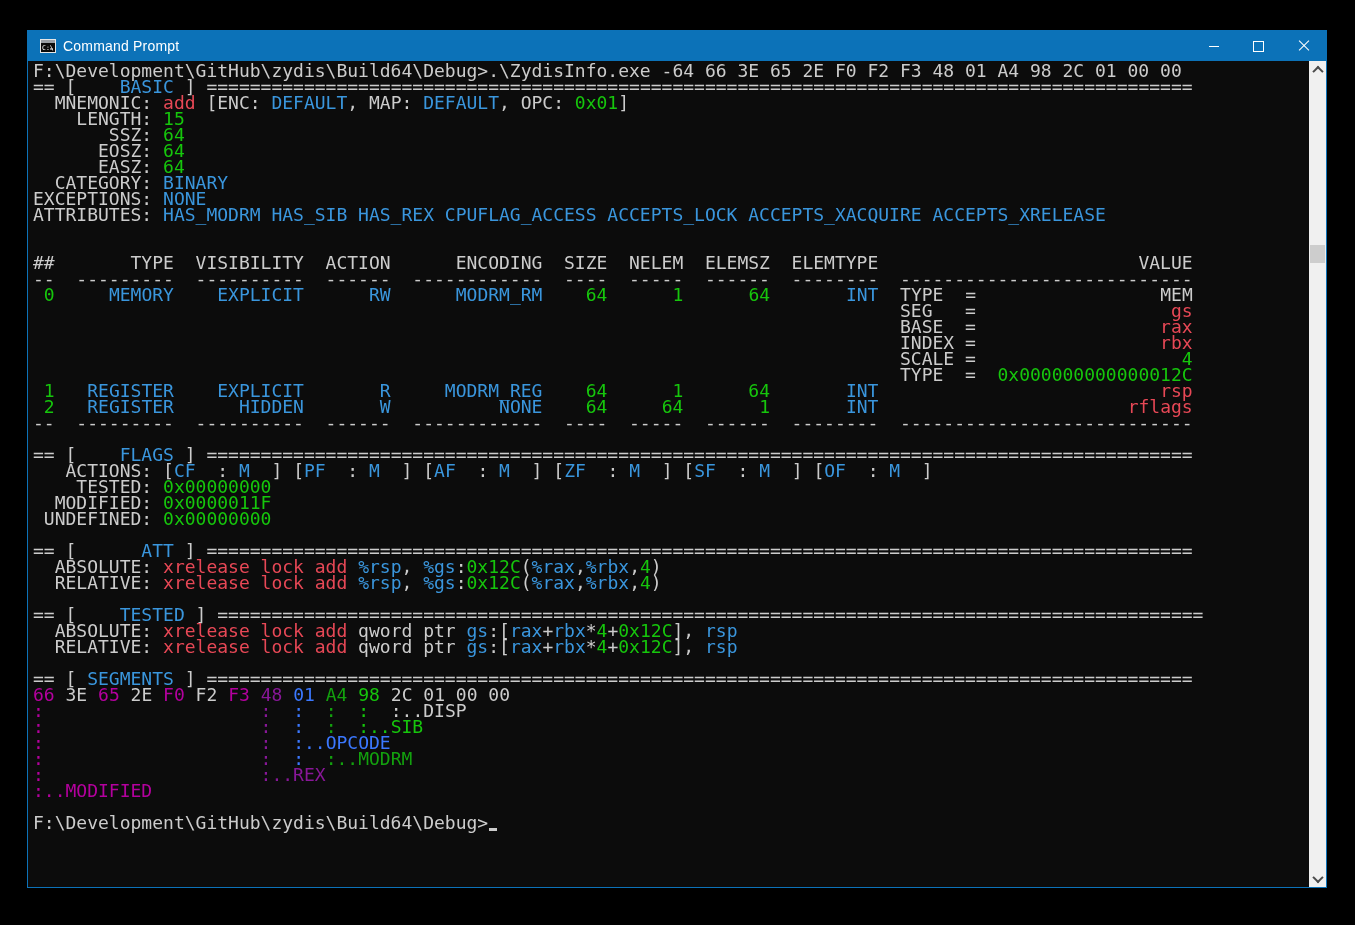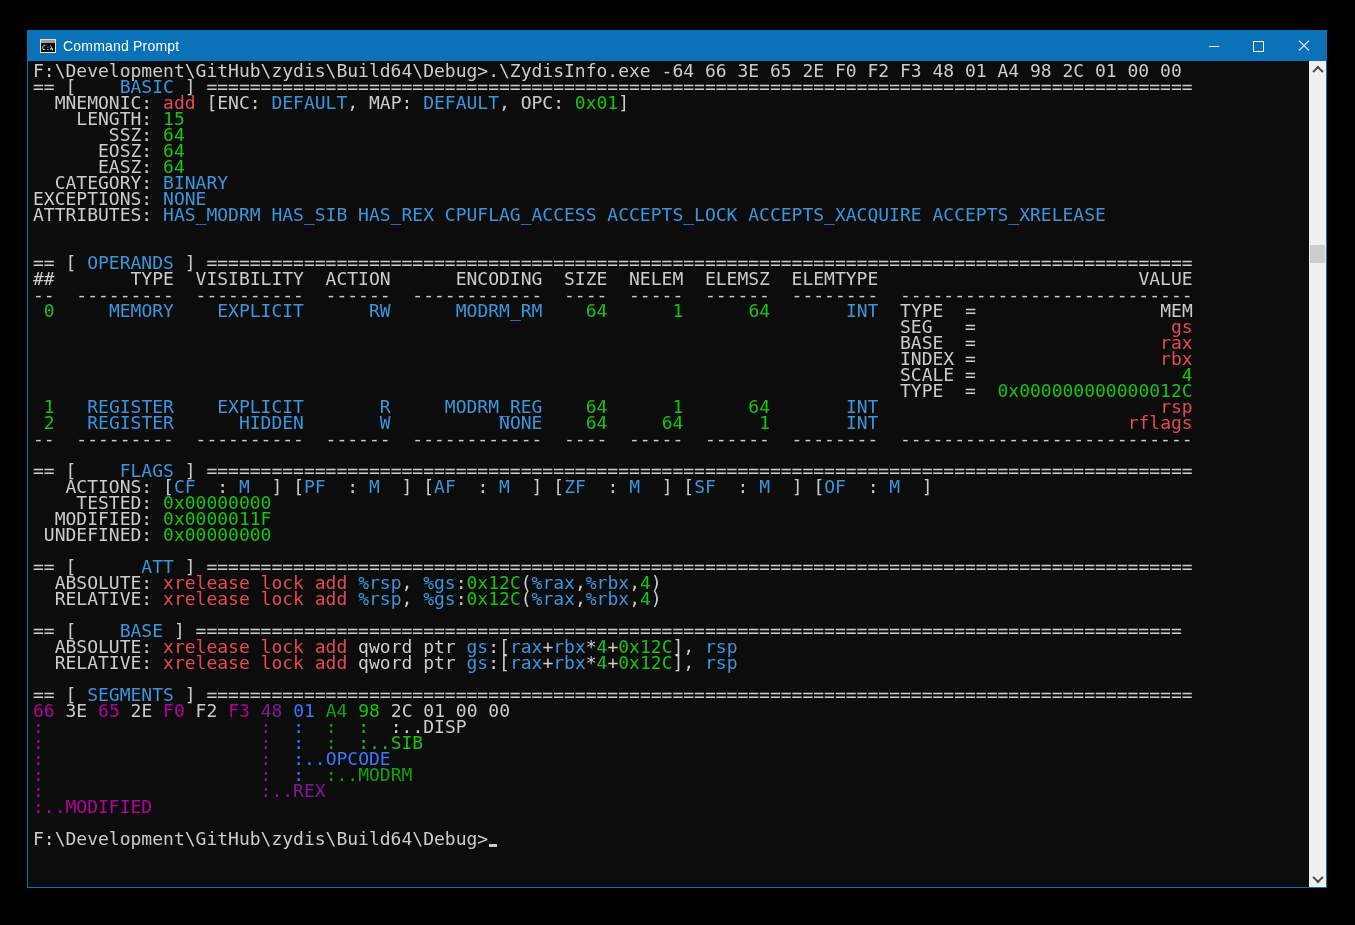--- a/index.html
+++ b/index.html
@@ -94,21 +94,20 @@
         <div class="line"><span class="seg-w">  MNEMONIC: </span><span class="seg-r">add</span><span class="seg-w"> [ENC: </span><span class="seg-c">DEFAULT</span><span class="seg-w">, MAP: </span><span class="seg-c">DEFAULT</span><span class="seg-w">, OPC: </span><span class="seg-g">0x01</span><span class="seg-w">]</span></div>
         <div class="line"><span class="seg-w">    LENGTH: </span><span class="seg-g">15</span></div>
         <div class="line"><span class="seg-w">       SSZ: </span><span class="seg-g">64</span></div>
         <div class="line"><span class="seg-w">      EOSZ: </span><span class="seg-g">64</span></div>
         <div class="line"><span class="seg-w">      EASZ: </span><span class="seg-g">64</span></div>
         <div class="line"><span class="seg-w">  CATEGORY: </span><span class="seg-c">BINARY</span></div>
         <div class="line"><span class="seg-w">EXCEPTIONS: </span><span class="seg-c">NONE</span></div>
         <div class="line"><span class="seg-w">ATTRIBUTES: </span><span class="seg-c">HAS_MODRM HAS_SIB HAS_REX CPUFLAG_ACCESS ACCEPTS_LOCK ACCEPTS_XACQUIRE ACCEPTS_XRELEASE</span></div>
         <div class="line"><span class="seg-w">            </span></div>
         <div class="line"> </div>
-        <div class="line"><span class="seg-w">== [ </span><span class="seg-c">OPERANDS</span><span class="seg-w"> ] </span><span class="seg-w">===========================================================================================</span></div>
         <div class="line"><span class="seg-w">##       TYPE  VISIBILITY  ACTION      ENCODING  SIZE  NELEM  ELEMSZ  ELEMTYPE</span><span class="seg-w">                        </span><span class="seg-w">VALUE</span></div>
         <div class="line"><span class="seg-w">--  ---------  ----------  ------  ------------  ----  -----  ------  --------  ---------------------------</span></div>
         <div class="line"><span class="seg-w"> </span><span class="seg-g">0</span><span class="seg-w">     </span><span class="seg-c">MEMORY</span><span class="seg-w">    </span><span class="seg-c">EXPLICIT</span><span class="seg-w">      </span><span class="seg-c">RW</span><span class="seg-w">      </span><span class="seg-c">MODRM_RM</span><span class="seg-w">    </span><span class="seg-g">64</span><span class="seg-w">      </span><span class="seg-g">1</span><span class="seg-w">      </span><span class="seg-g">64</span><span class="seg-w">       </span><span class="seg-c">INT</span><span class="seg-w">  TYPE  =</span><span class="seg-w">                 </span><span class="seg-w">MEM</span></div>
         <div class="line"><span class="seg-w">                                                                                </span><span class="seg-w">SEG   =</span><span class="seg-w">                  </span><span class="seg-r">gs</span></div>
         <div class="line"><span class="seg-w">                                                                                </span><span class="seg-w">BASE  =</span><span class="seg-w">                 </span><span class="seg-r">rax</span></div>
         <div class="line"><span class="seg-w">                                                                                </span><span class="seg-w">INDEX =</span><span class="seg-w">                 </span><span class="seg-r">rbx</span></div>
         <div class="line"><span class="seg-w">                                                                                </span><span class="seg-w">SCALE =</span><span class="seg-w">                   </span><span class="seg-g">4</span></div>
         <div class="line"><span class="seg-w">                                                                                </span><span class="seg-w">TYPE  =</span><span class="seg-w">  </span><span class="seg-g">0x000000000000012C</span></div>
         <div class="line"><span class="seg-w"> </span><span class="seg-g">1</span><span class="seg-w">   </span><span class="seg-c">REGISTER</span><span class="seg-w">    </span><span class="seg-c">EXPLICIT</span><span class="seg-w">       </span><span class="seg-c">R</span><span class="seg-w">     </span><span class="seg-c">MODRM_REG</span><span class="seg-w">    </span><span class="seg-g">64</span><span class="seg-w">      </span><span class="seg-g">1</span><span class="seg-w">      </span><span class="seg-g">64</span><span class="seg-w">       </span><span class="seg-c">INT</span><span class="seg-w">                          </span><span class="seg-r">rsp</span></div>
         <div class="line"><span class="seg-w"> </span><span class="seg-g">2</span><span class="seg-w">   </span><span class="seg-c">REGISTER</span><span class="seg-w">      </span><span class="seg-c">HIDDEN</span><span class="seg-w">       </span><span class="seg-c">W</span><span class="seg-w">          </span><span class="seg-c">NONE</span><span class="seg-w">    </span><span class="seg-g">64</span><span class="seg-w">     </span><span class="seg-g">64</span><span class="seg-w">       </span><span class="seg-g">1</span><span class="seg-w">       </span><span class="seg-c">INT</span><span class="seg-w">                       </span><span class="seg-r">rflags</span></div>
@@ -117,21 +116,21 @@
         <div class="line"><span class="seg-w">== [ </span><span class="seg-c">   FLAGS</span><span class="seg-w"> ] </span><span class="seg-w">===========================================================================================</span></div>
         <div class="line"><span class="seg-w">   ACTIONS: [</span><span class="seg-c">CF</span><span class="seg-w">  : </span><span class="seg-c">M</span><span class="seg-w">  ] [</span><span class="seg-c">PF</span><span class="seg-w">  : </span><span class="seg-c">M</span><span class="seg-w">  ] [</span><span class="seg-c">AF</span><span class="seg-w">  : </span><span class="seg-c">M</span><span class="seg-w">  ] [</span><span class="seg-c">ZF</span><span class="seg-w">  : </span><span class="seg-c">M</span><span class="seg-w">  ] [</span><span class="seg-c">SF</span><span class="seg-w">  : </span><span class="seg-c">M</span><span class="seg-w">  ] [</span><span class="seg-c">OF</span><span class="seg-w">  : </span><span class="seg-c">M</span><span class="seg-w">  ]</span></div>
         <div class="line"><span class="seg-w">    TESTED: </span><span class="seg-g">0x00000000</span></div>
         <div class="line"><span class="seg-w">  MODIFIED: </span><span class="seg-g">0x0000011F</span></div>
         <div class="line"><span class="seg-w"> UNDEFINED: </span><span class="seg-g">0x00000000</span></div>
         <div class="line"> </div>
         <div class="line"><span class="seg-w">== [ </span><span class="seg-c">     ATT</span><span class="seg-w"> ] </span><span class="seg-w">===========================================================================================</span></div>
         <div class="line"><span class="seg-w">  ABSOLUTE: </span><span class="seg-r">xrelease lock add</span><span class="seg-w"> </span><span class="seg-c">%rsp</span><span class="seg-w">, </span><span class="seg-c">%gs</span><span class="seg-w">:</span><span class="seg-g">0x12C</span><span class="seg-w">(</span><span class="seg-c">%rax</span><span class="seg-w">,</span><span class="seg-c">%rbx</span><span class="seg-w">,</span><span class="seg-g">4</span><span class="seg-w">)</span></div>
         <div class="line"><span class="seg-w">  RELATIVE: </span><span class="seg-r">xrelease lock add</span><span class="seg-w"> </span><span class="seg-c">%rsp</span><span class="seg-w">, </span><span class="seg-c">%gs</span><span class="seg-w">:</span><span class="seg-g">0x12C</span><span class="seg-w">(</span><span class="seg-c">%rax</span><span class="seg-w">,</span><span class="seg-c">%rbx</span><span class="seg-w">,</span><span class="seg-g">4</span><span class="seg-w">)</span></div>
         <div class="line"> </div>
-        <div class="line"><span class="seg-w">== [ </span><span class="seg-c">   BASE</span><span class="seg-w"> ] </span><span class="seg-w">===========================================================================================</span></div>
+        <div class="line"><span class="seg-w">== [ </span><span class="seg-c">   TESTED</span><span class="seg-w"> ] </span><span class="seg-w">===========================================================================================</span></div>
         <div class="line"><span class="seg-w">  ABSOLUTE: </span><span class="seg-r">xrelease lock add</span><span class="seg-w"> qword ptr </span><span class="seg-c">gs</span><span class="seg-w">:[</span><span class="seg-c">rax</span><span class="seg-w">+</span><span class="seg-c">rbx</span><span class="seg-w">*</span><span class="seg-g">4</span><span class="seg-w">+</span><span class="seg-g">0x12C</span><span class="seg-w">], </span><span class="seg-c">rsp</span></div>
         <div class="line"><span class="seg-w">  RELATIVE: </span><span class="seg-r">xrelease lock add</span><span class="seg-w"> qword ptr </span><span class="seg-c">gs</span><span class="seg-w">:[</span><span class="seg-c">rax</span><span class="seg-w">+</span><span class="seg-c">rbx</span><span class="seg-w">*</span><span class="seg-g">4</span><span class="seg-w">+</span><span class="seg-g">0x12C</span><span class="seg-w">], </span><span class="seg-c">rsp</span></div>
         <div class="line"> </div>
         <div class="line"><span class="seg-w">== [ </span><span class="seg-c">SEGMENTS</span><span class="seg-w"> ] </span><span class="seg-w">===========================================================================================</span></div>
         <div class="line"><span class="seg-m">66</span><span class="seg-w"> 3E </span><span class="seg-m">65</span><span class="seg-w"> 2E </span><span class="seg-m">F0</span><span class="seg-w"> F2 </span><span class="seg-m">F3</span><span class="seg-w"> </span><span class="seg-p">48</span><span class="seg-w"> </span><span class="seg-b">01</span><span class="seg-w"> </span><span class="seg-e">A4</span><span class="seg-w"> </span><span class="seg-g">98</span><span class="seg-w"> 2C 01 00 00</span></div>
         <div class="line"><span class="seg-m">:</span><span class="seg-w">                    </span><span class="seg-p">:</span><span class="seg-w">  </span><span class="seg-b">:</span><span class="seg-w">  </span><span class="seg-e">:</span><span class="seg-w">  </span><span class="seg-g">:</span><span class="seg-w">  :..DISP</span></div>
         <div class="line"><span class="seg-m">:</span><span class="seg-w">                    </span><span class="seg-p">:</span><span class="seg-w">  </span><span class="seg-b">:</span><span class="seg-w">  </span><span class="seg-e">:</span><span class="seg-w">  </span><span class="seg-g">:..SIB</span></div>
         <div class="line"><span class="seg-m">:</span><span class="seg-w">                    </span><span class="seg-p">:</span><span class="seg-w">  </span><span class="seg-b">:..OPCODE</span></div>
         <div class="line"><span class="seg-m">:</span><span class="seg-w">                    </span><span class="seg-p">:</span><span class="seg-w">  </span><span class="seg-b">:</span><span class="seg-w">  </span><span class="seg-e">:..MODRM</span></div>
         <div class="line"><span class="seg-m">:</span><span class="seg-w">                    </span><span class="seg-p">:..REX</span></div>

